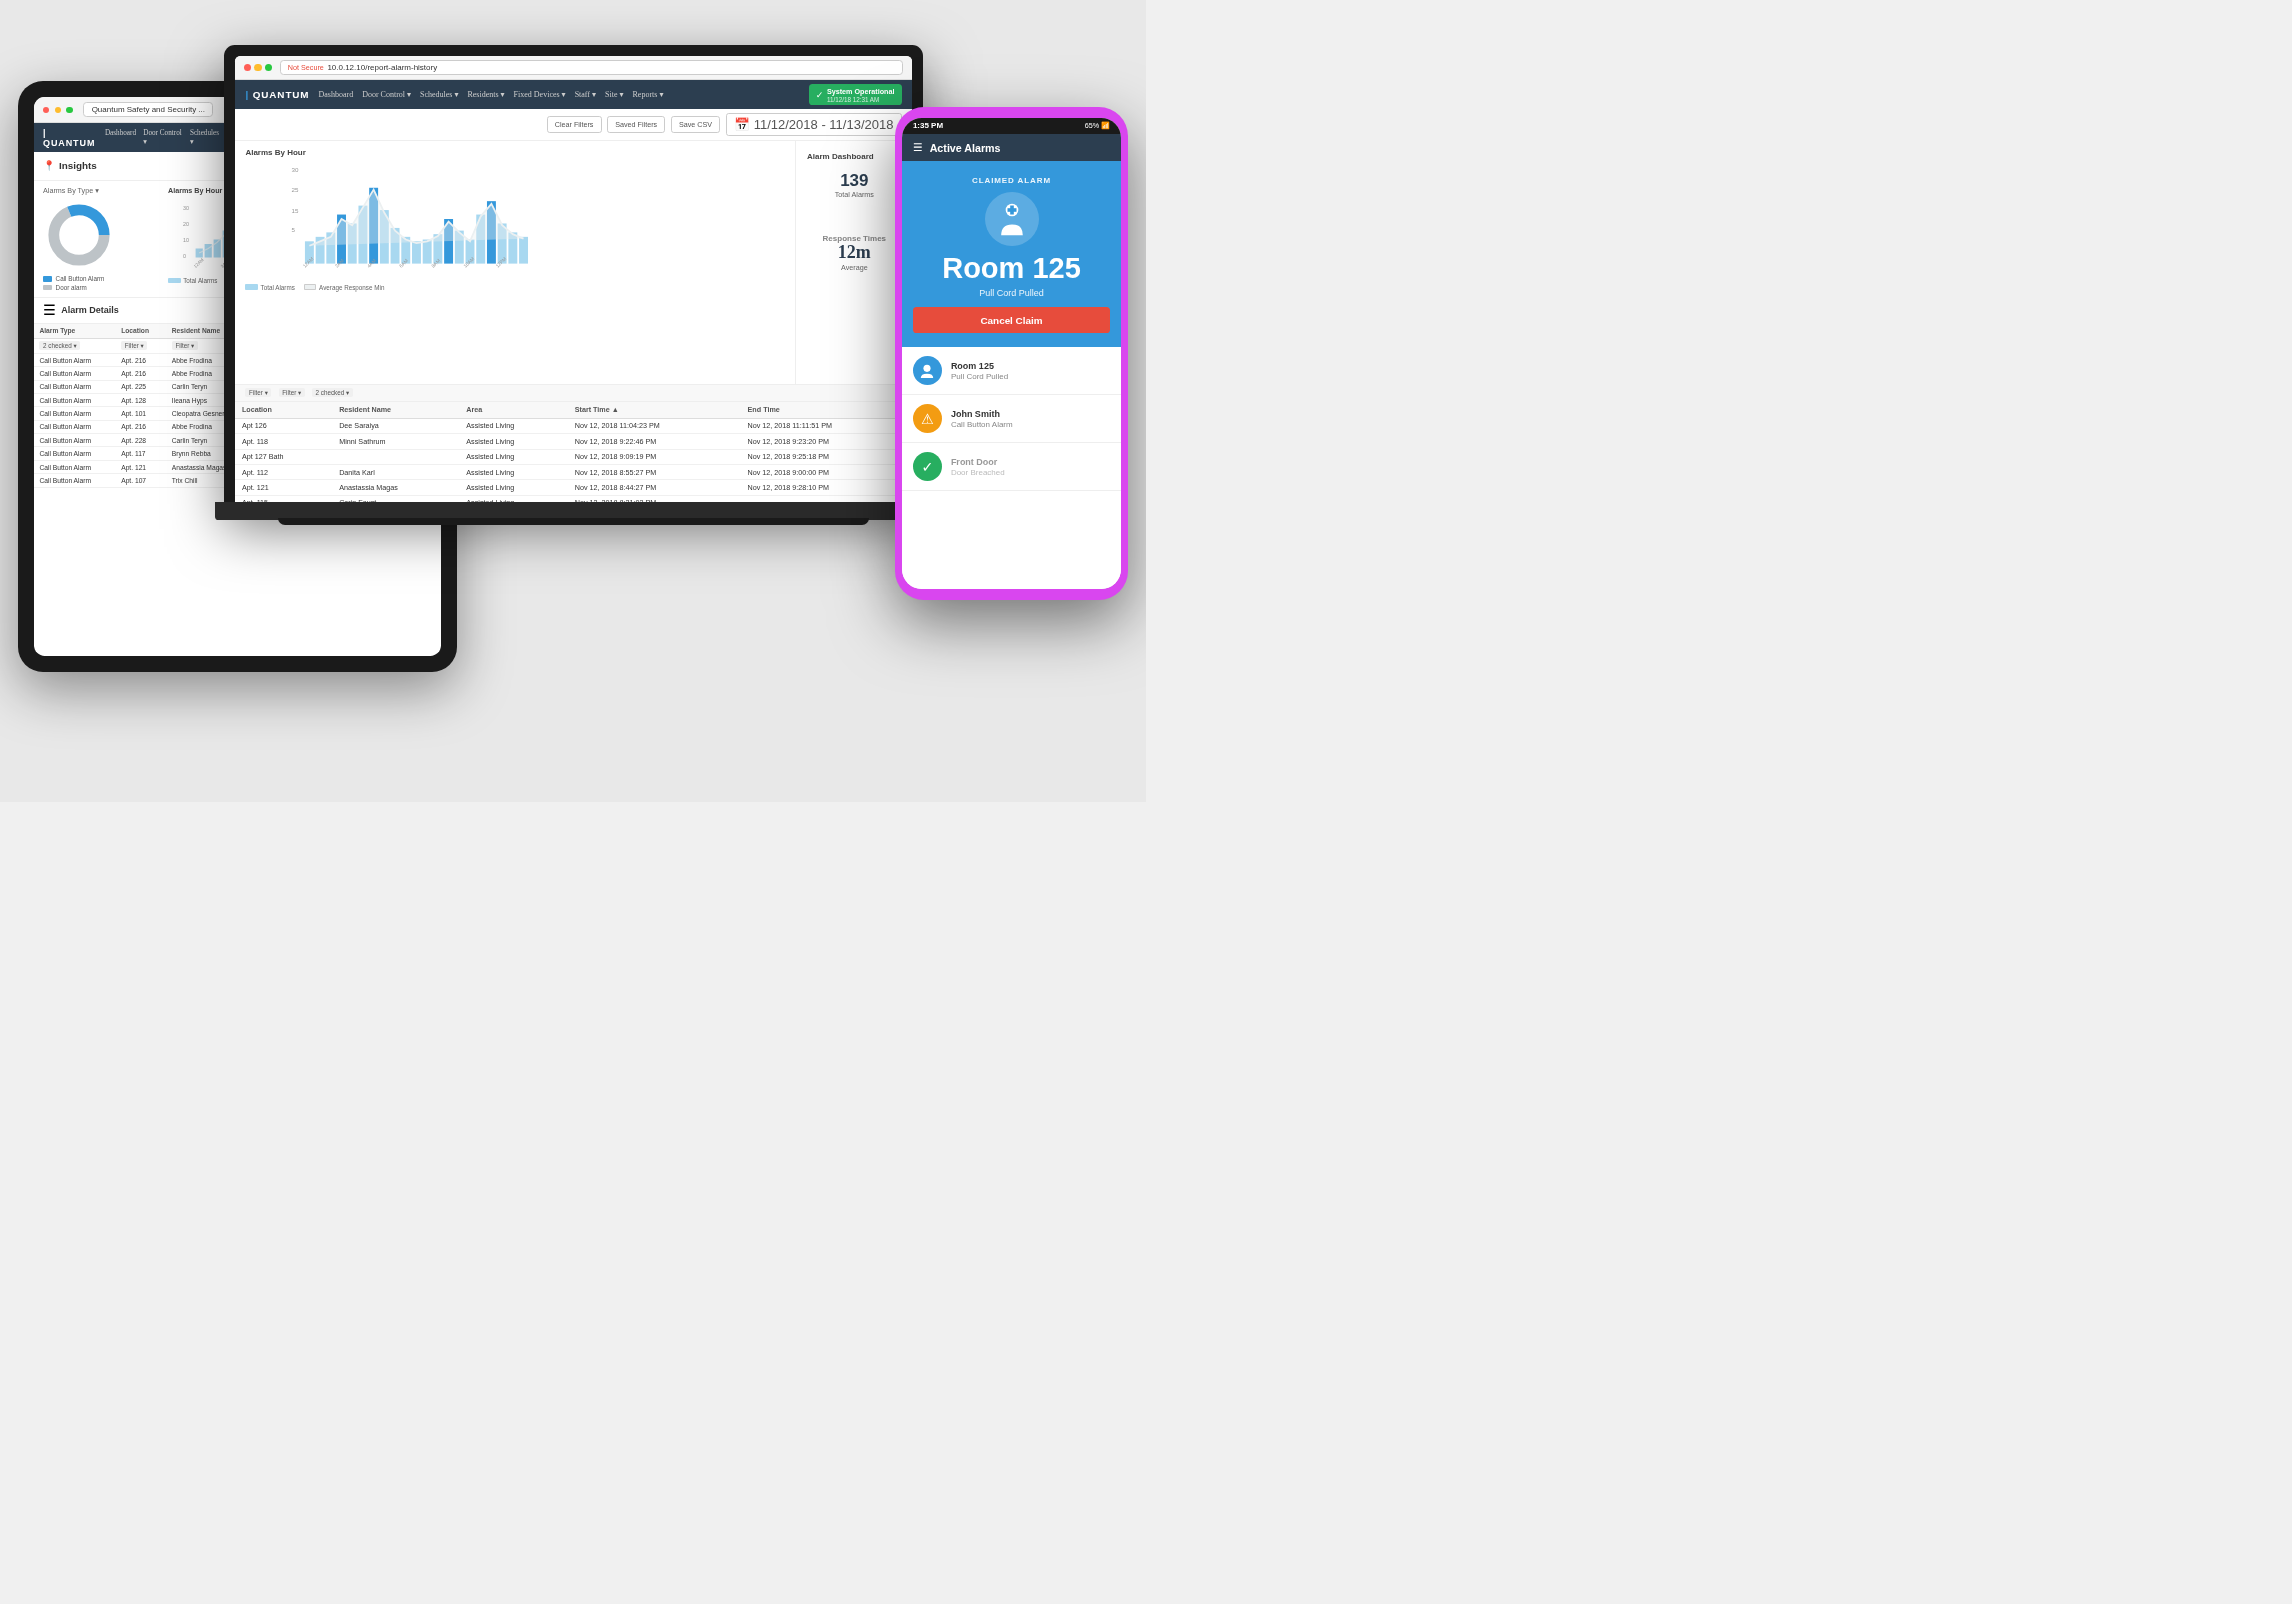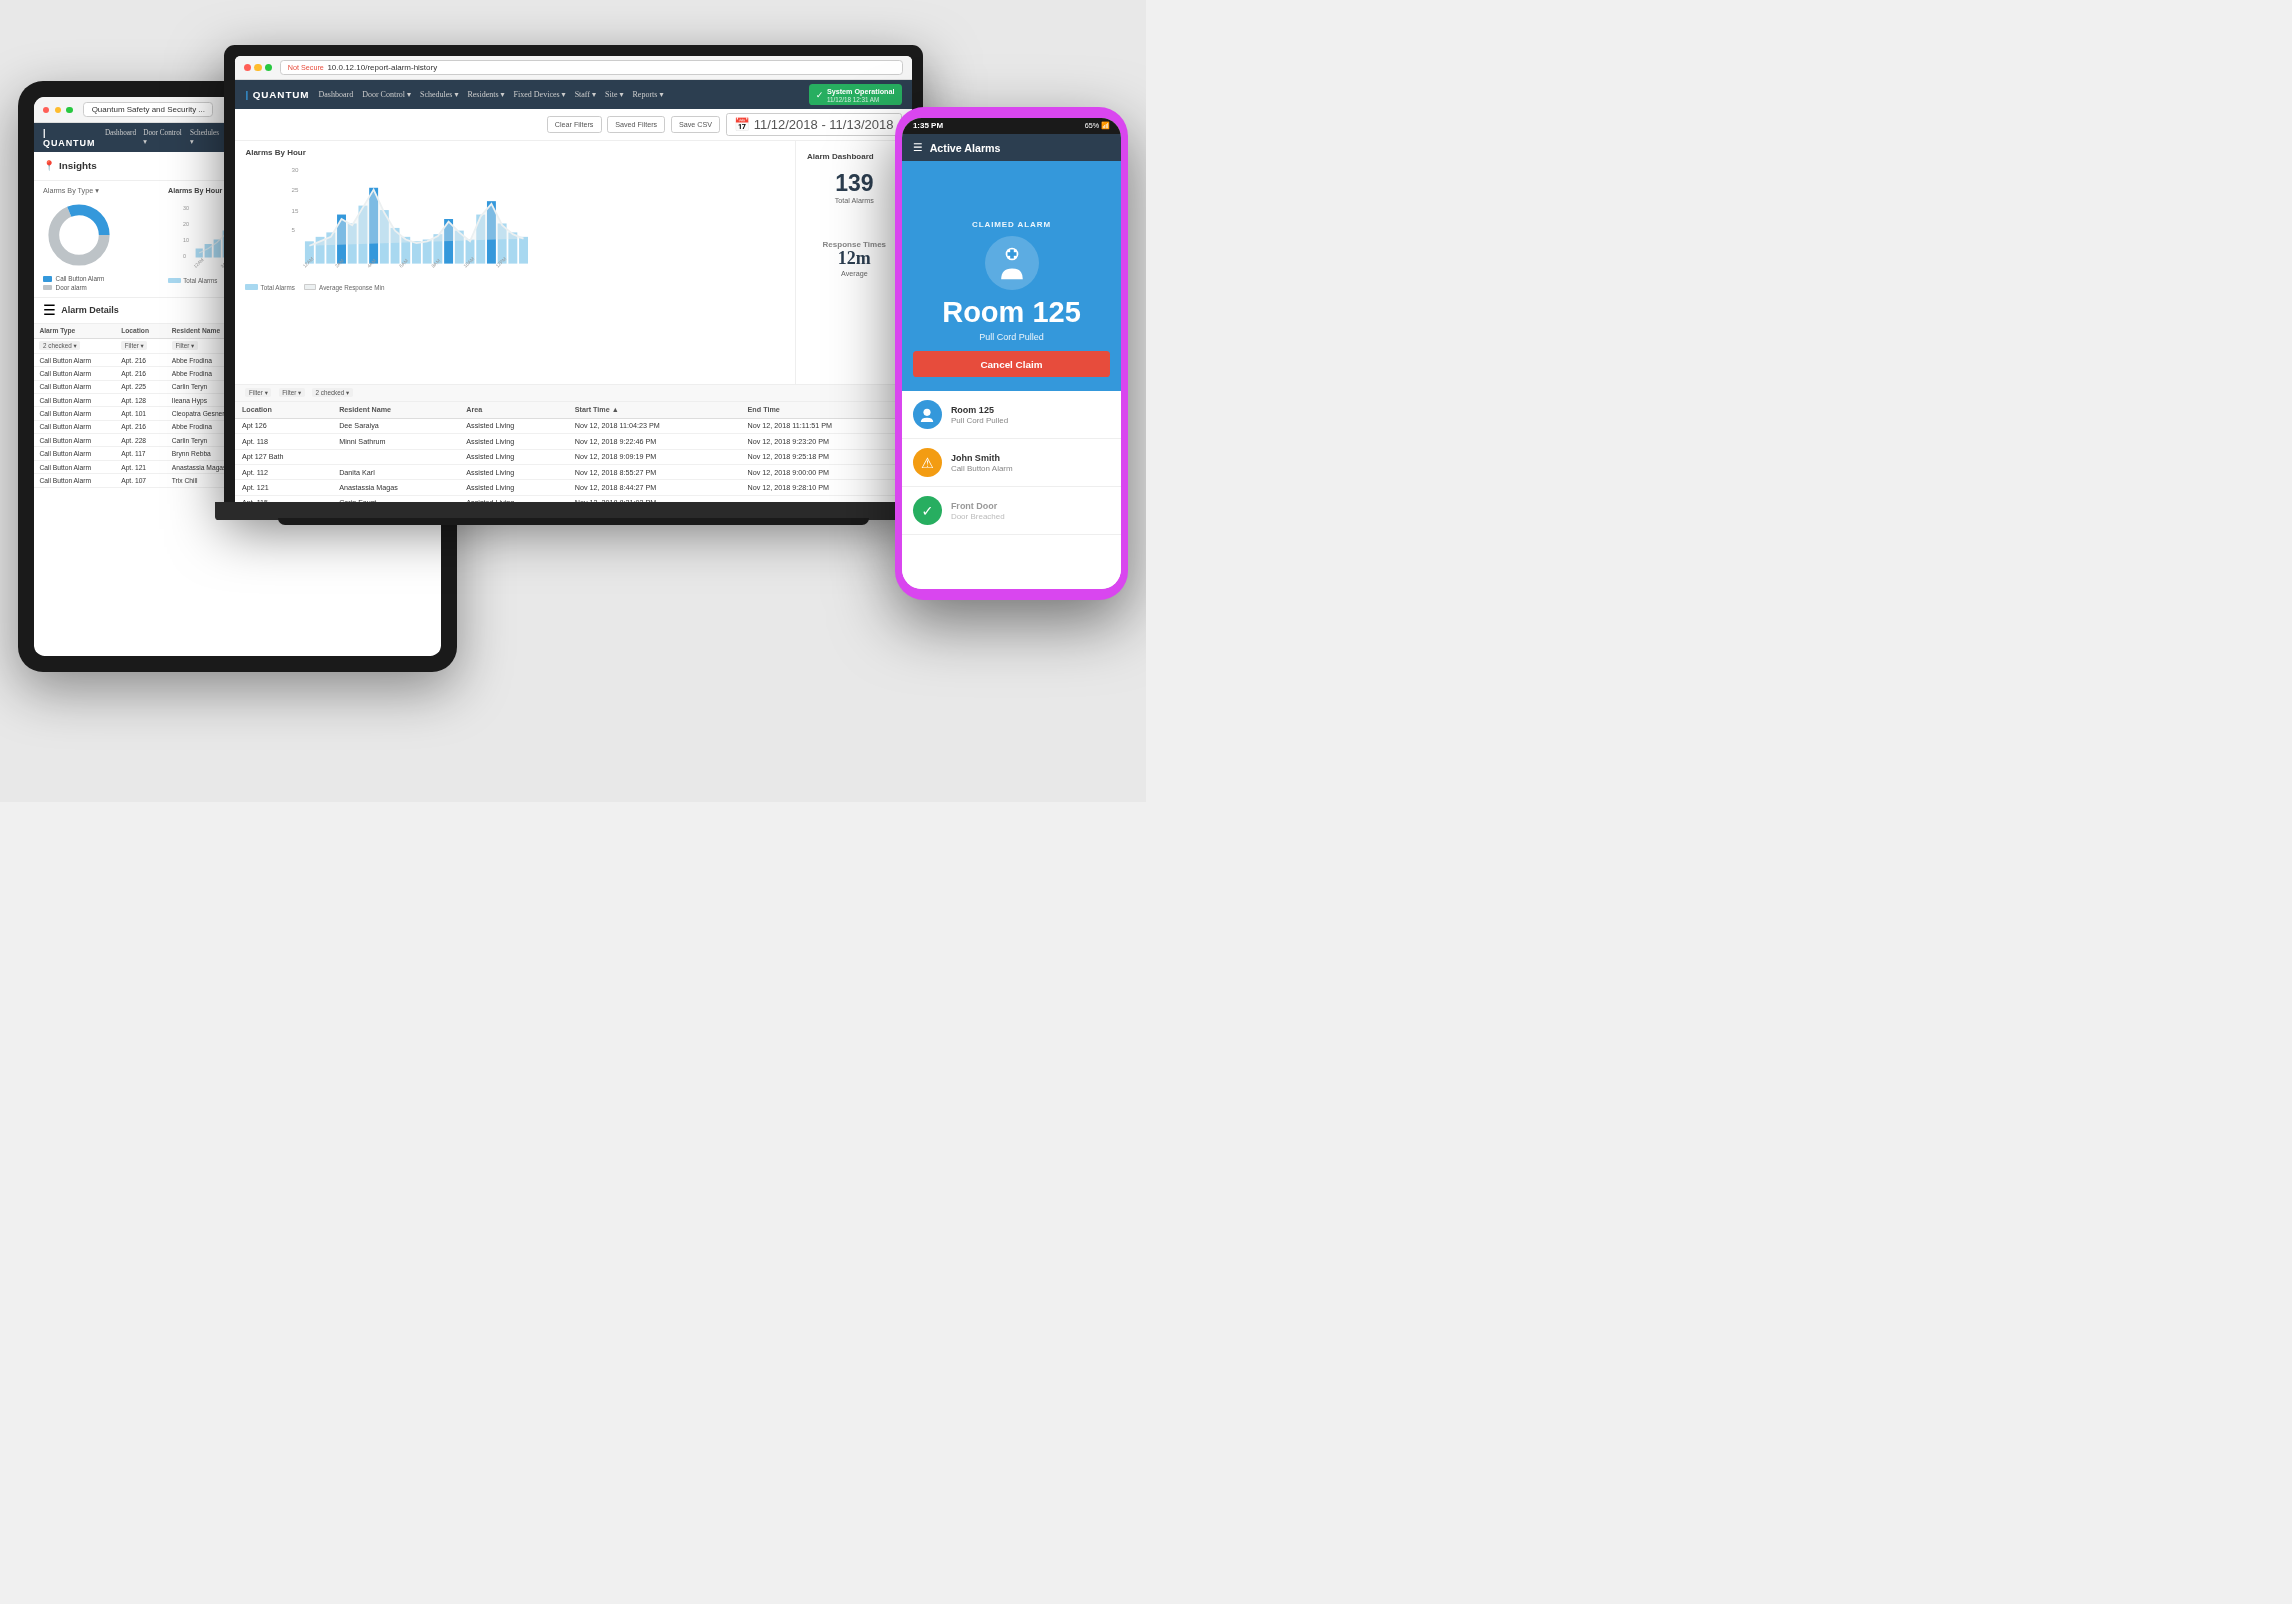--- a/index.html
+++ b/index.html
@@ -366,21 +366,21 @@
 
     .laptop-stats {
       width: 116px;
       padding: 10.7px;
       display: flex;
       flex-direction: column;
       gap: 10.7px;
     }
     .stat-block { text-align: center; }
     .stat-number {
-      font-size: 23px;
+      font-size: 17px;
       font-weight: 700;
       color: #2c3e50;
       line-height: 1;
     }
     .stat-label {
       font-size: 7.2px;
       color: #666;
       margin-top: 1.8px;
     }
     .laptop-table table {
@@ -462,21 +462,20 @@
       background: #3498db;
       padding: 14.3px 10.7px;
       text-align: center;
     }
     .claimed-alarm-label {
       font-size: 8px;
       font-weight: 700;
       color: rgba(255,255,255,0.9);
       letter-spacing: 0.9px;
       text-transform: uppercase;
-      margin-top: 44px;
     }
     .nurse-icon-circle {
       width: 54px;
       height: 54px;
       background: rgba(255,255,255,0.2);
       border-radius: 50%;
       margin: 7.2px auto;
       display: flex;
       align-items: center;
       justify-content: center;

